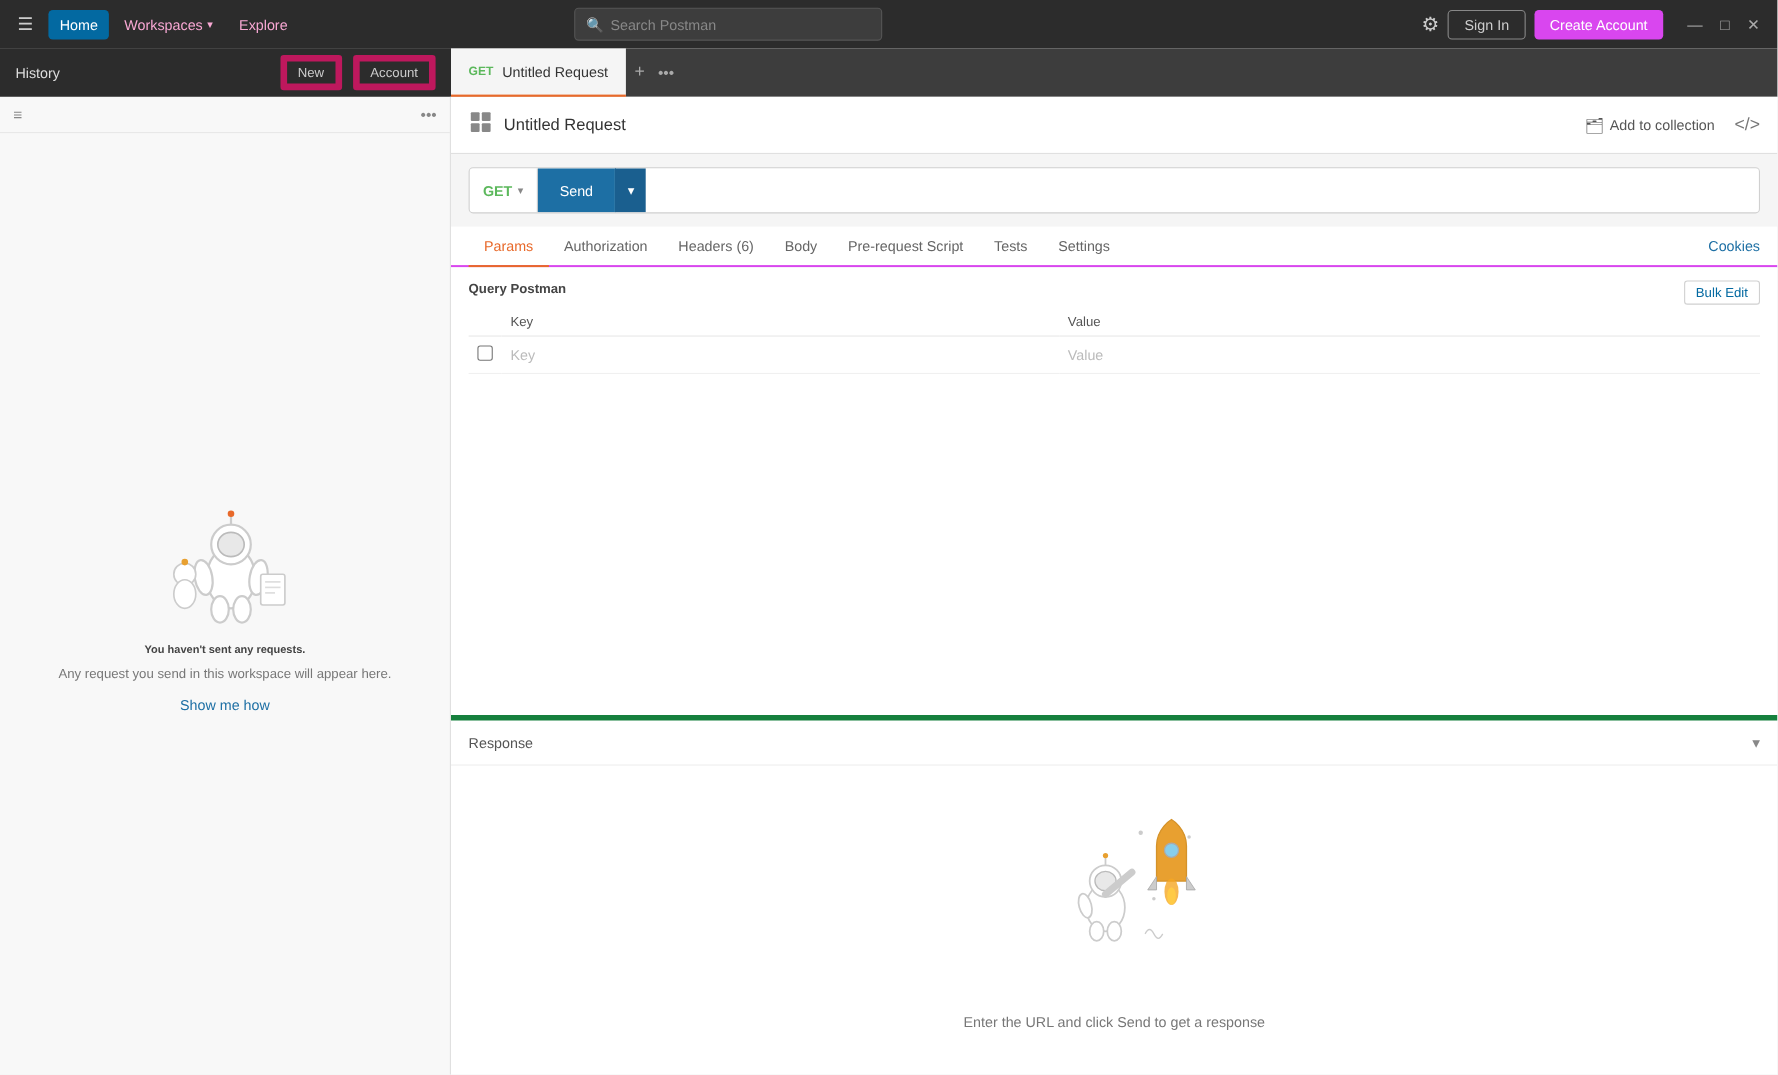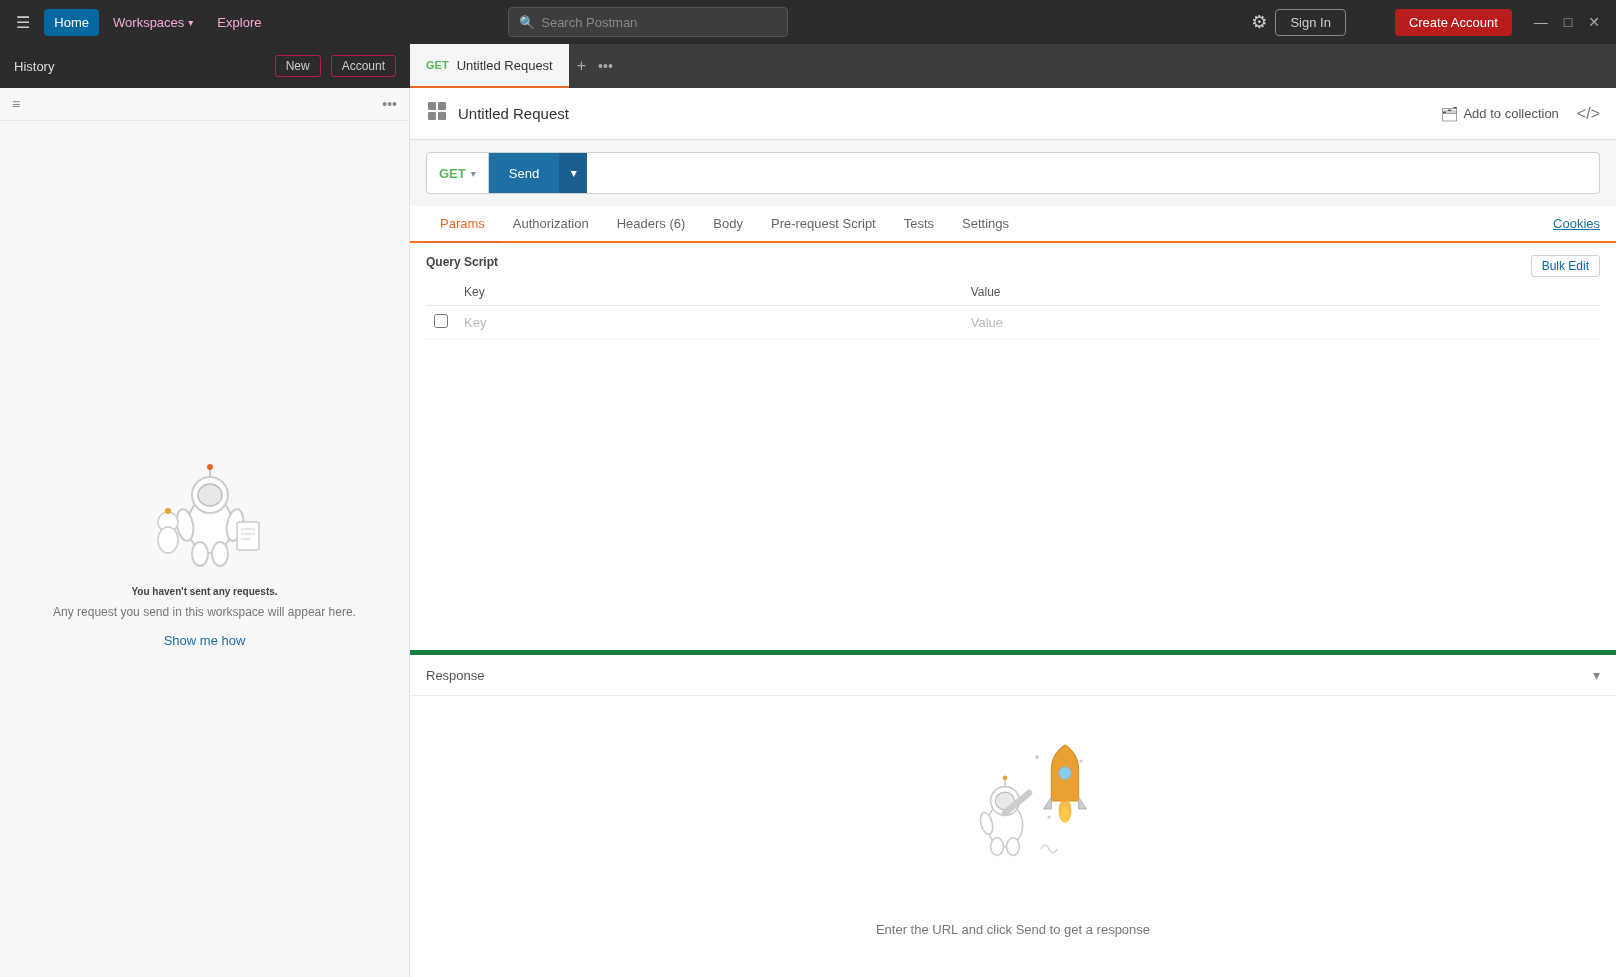--- a/index.html
+++ b/index.html
@@ -18,33 +18,33 @@
     .titlebar-search {
       flex: 1; max-width: 280px; margin: 0 auto;
       background: #3d3d3d; border: 1px solid #555; border-radius: 4px;
       display: flex; align-items: center; padding: 0 10px; gap: 6px; height: 30px;
     }
     .titlebar-search input { background: transparent; border: none; outline: none; color: #ccc; font-size: 13px; flex: 1; }
     .titlebar-search input::placeholder { color: #888; }
     .titlebar-right { display: flex; align-items: center; gap: 8px; margin-left: auto; }
     .gear-icon { color: #ccc; font-size: 18px; cursor: pointer; }
     .signin-btn { background: transparent; border: 1px solid #888; color: #ccc; padding: 5px 14px; border-radius: 4px; cursor: pointer; font-size: 13px; }
-    .create-account-btn { background: #b91c1c; border: none; color: #fff; padding: 6px 14px; border-radius: 4px; cursor: pointer; font-size: 13px; font-weight: 500; margin-left: 41px; }
+    .create-account-btn { background: #d946ef; border: none; color: #fff; padding: 6px 14px; border-radius: 4px; cursor: pointer; font-size: 13px; font-weight: 500; }
     .window-controls { display: flex; align-items: center; gap: 8px; margin-left: 8px; }
     .win-ctrl { color: #aaa; font-size: 14px; cursor: pointer; padding: 2px 4px; }
 
     
     .tabbar {
       display: flex; align-items: stretch; background: #3d3d3d; height: 44px; padding-left: 0;
     }
     .sidebar-header {
       display: flex; align-items: center; width: 410px; background: #2c2c2c; padding: 0 14px; gap: 10px; flex-shrink: 0;
     }
     .sidebar-title { color: #ddd; font-size: 13px; font-weight: 500; flex: 1; }
-    .sidebar-btn { background: transparent; border: 1px solid #be185d; color: #ccc; padding: 3px 10px; border-radius: 3px; cursor: pointer; font-size: 12px; }
+    .sidebar-btn { background: transparent; border: 6px solid #be185d; color: #ccc; padding: 3px 10px; border-radius: 3px; cursor: pointer; font-size: 12px; }
     .tabs-area { display: flex; align-items: stretch; flex: 1; }
     .tab {
       display: flex; align-items: center; gap: 8px; padding: 0 16px;
       color: #bbb; cursor: pointer; font-size: 13px; border-bottom: 2px solid transparent;
       position: relative; white-space: nowrap;
     }
     .tab.active { background: #f5f5f5; color: #333; border-bottom: 2px solid #e8692a; }
     .tab-method { color: #5cb85c; font-size: 11px; font-weight: 600; }
     .tab-plus { color: #aaa; padding: 0 8px; font-size: 16px; cursor: pointer; display: flex; align-items: center; }
     .tab-dots { color: #aaa; font-size: 14px; cursor: pointer; display: flex; align-items: center; padding: 0 4px; }
@@ -81,25 +81,25 @@
     .url-bar { display: flex; align-items: center; margin: 12px 16px; background: #fff; border: 1px solid #d0d0d0; border-radius: 4px; overflow: hidden; }
     .method-select { display: flex; align-items: center; gap: 5px; padding: 0 12px; border-right: 1px solid #d0d0d0; cursor: pointer; height: 40px; }
     .method-label { color: #5cb85c; font-weight: 600; font-size: 13px; }
     .url-input { flex: 1; border: none; outline: none; padding: 0 12px; font-size: 13px; color: #555; height: 40px; }
     .url-input::placeholder { color: #aaa; }
     .send-btn { display: flex; align-items: center; gap: 0; }
     .send-main { background: #1d6fa4; color: #fff; border: none; padding: 0 20px; height: 40px; cursor: pointer; font-size: 13px; font-weight: 500; }
     .send-dropdown { background: #1a5f8f; color: #fff; border: none; width: 28px; height: 40px; cursor: pointer; font-size: 12px; border-left: 1px solid #1a5f8f; }
 
     
-    .request-tabs { display: flex; align-items: center; padding: 0 16px; border-bottom: 2px solid #f97316; background: #fff; gap: 0; }
+    .request-tabs { display: flex; align-items: center; padding: 0 16px; border-bottom: 2px solid #d946ef; background: #fff; gap: 0; }
     .req-tab { padding: 10px 14px; cursor: pointer; font-size: 13px; color: #666; border-bottom: 2px solid transparent; margin-bottom: -2px; }
     .req-tab.active { color: #e8692a; border-bottom: 2px solid #e8692a; font-weight: 500; }
     .req-tab-right { margin-left: auto; }
-    .cookies-link { color: #1d6fa4; font-size: 13px; cursor: pointer; text-decoration: underline; }
+    .cookies-link { color: #1d6fa4; font-size: 13px; cursor: pointer; }
 
     
     .params-section { background: #fff; padding: 12px 16px; flex: 1; overflow-y: auto; }
     .section-title { font-size: 12px; font-weight: 600; color: #444; margin-bottom: 10px; }
     .params-table { width: 100%; border-collapse: collapse; }
     .params-table th { text-align: left; font-size: 12px; color: #555; font-weight: 500; padding: 6px 8px; border-bottom: 1px solid #e8e8e8; }
     .params-table td { padding: 8px 8px; border-bottom: 1px solid #f0f0f0; }
     .bulk-edit-btn { float: right; background: transparent; border: 1px solid #d0d0d0; color: #0369a1; padding: 3px 10px; border-radius: 3px; cursor: pointer; font-size: 12px; }
     .input-placeholder { color: #bbb; font-size: 13px; }
     .cb-cell { width: 30px; }
@@ -242,21 +242,21 @@
       <span class="req-tab">Pre-request Script</span>
       <span class="req-tab">Tests</span>
       <span class="req-tab">Settings</span>
       <span class="req-tab-right">
         <a class="cookies-link">Cookies</a>
       </span>
     </div>
 
     <div class="params-section">
       <button class="bulk-edit-btn">Bulk Edit</button>
-      <div class="section-title">Query Script</div>
+      <div class="section-title">Query Postman</div>
       <table class="params-table">
         <thead>
           <tr>
             <th class="cb-cell"></th>
             <th>Key</th>
             <th>Value</th>
           </tr>
         </thead>
         <tbody>
           <tr>

